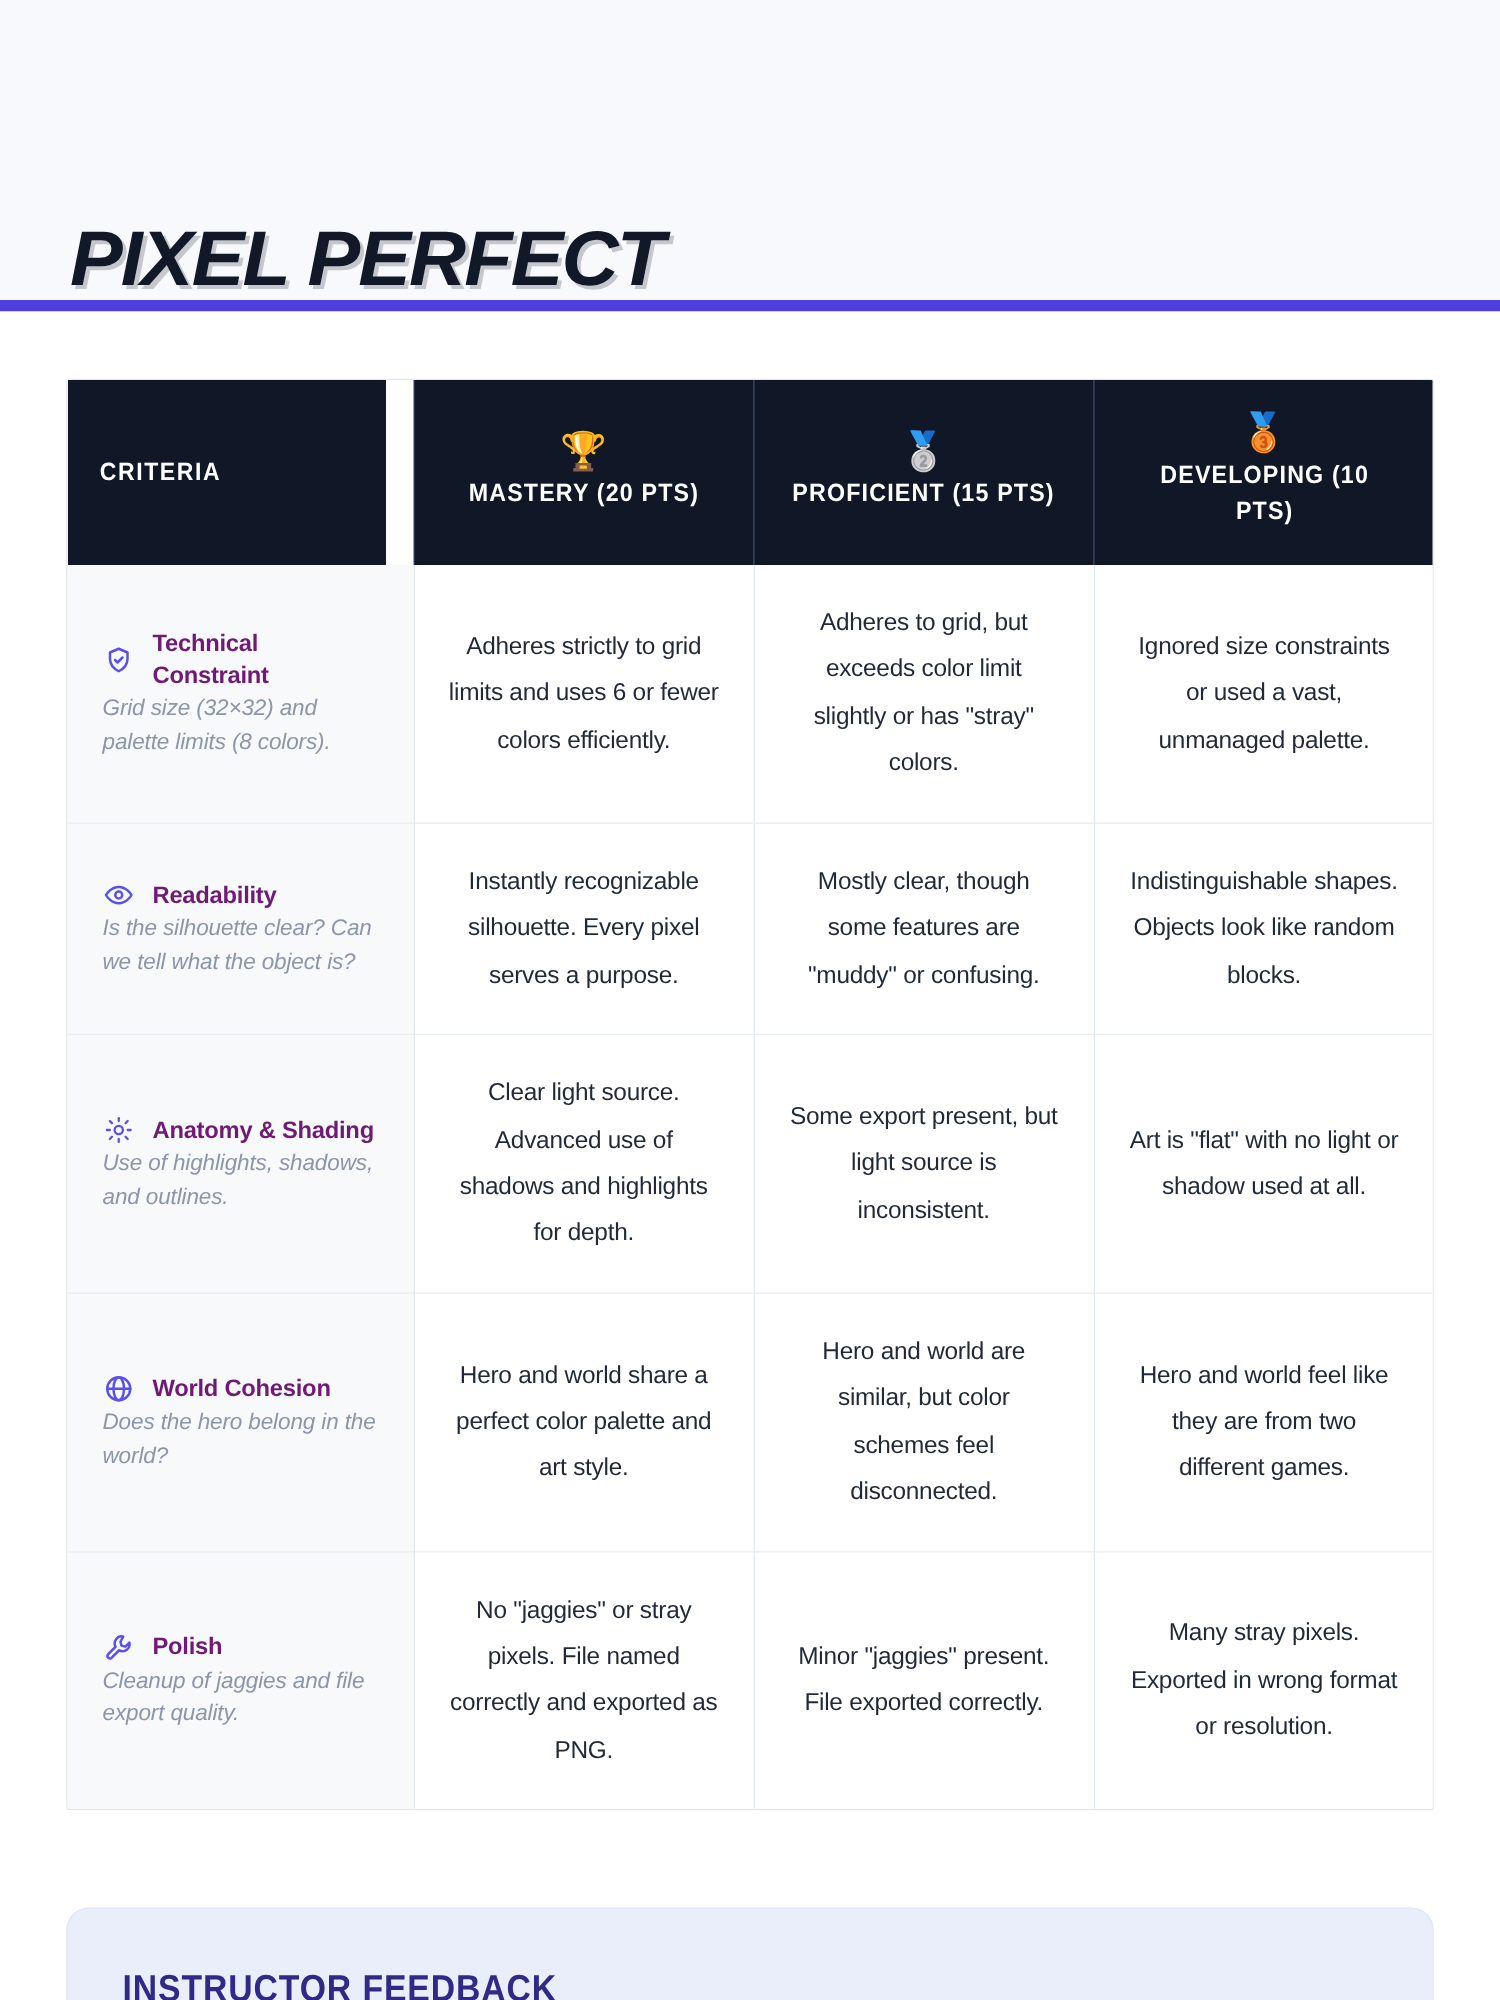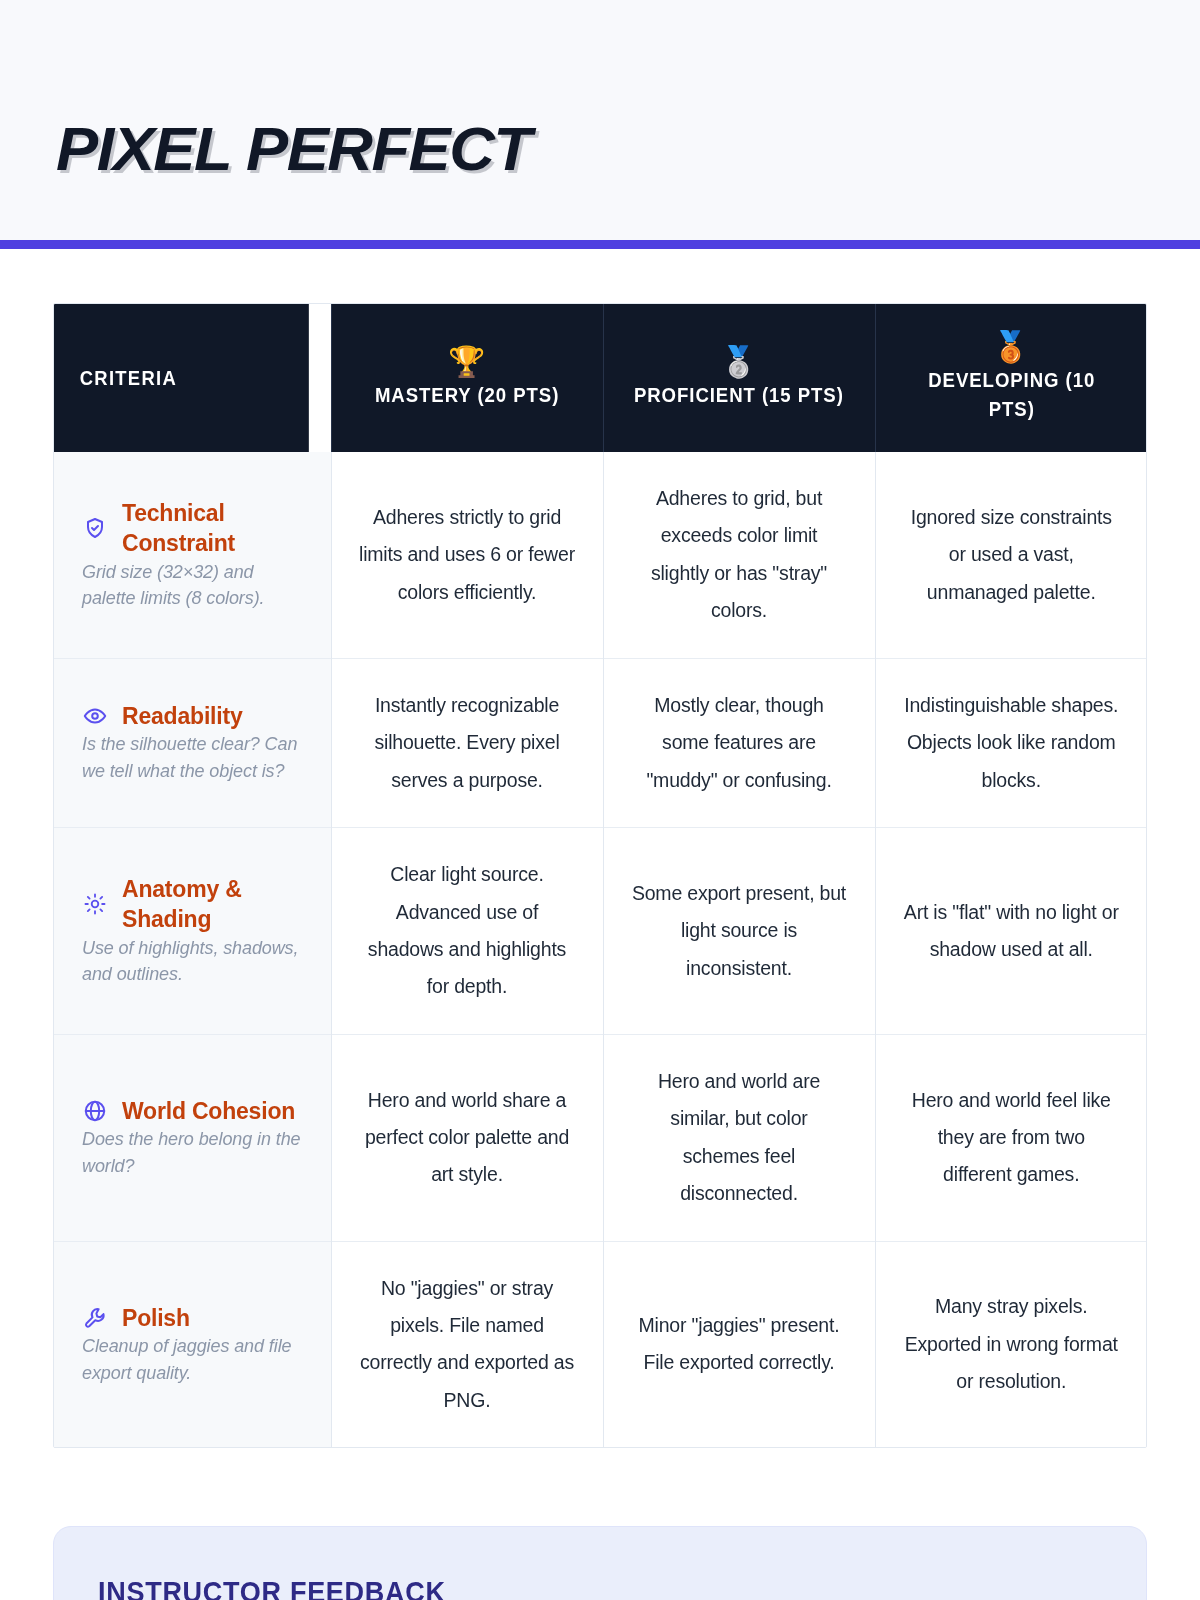--- a/index.html
+++ b/index.html
@@ -12,21 +12,21 @@
     font-family: "Liberation Sans", sans-serif;
   }
 
   
   .header {
     position: relative;
     height: 240px;
     background: #f8f9fc;
     padding: 0 56px;
     display: flex;
-    align-items: center;
+    align-items: flex-end;
     justify-content: space-between;
   }
   .header-left { padding-top: 58px; }
 
   .page-title {
     font-size: 62px;
     font-weight: 700;
     font-style: italic;
     letter-spacing: -1.5px;
     color: #111827;
@@ -149,23 +149,23 @@
     flex: 0 0 26px;
     width: 26px;
     height: 26px;
     color: #5b50ef;
     display: flex;
     align-items: center;
     justify-content: center;
   }
   .criteria-icon svg { display: block; }
   .criteria-title {
-    font-size: 23px;
-    font-weight: 700;
-    color: #c2410c;
+    font-size: 19px;
+    font-weight: 700;
+    color: #701a75;
     line-height: 1.32;
     letter-spacing: -0.2px;
   }
   .criteria-desc {
     font-size: 18px;
     font-style: italic;
     color: #8b96a8;
     line-height: 1.48;
     letter-spacing: -0.1px;
   }

